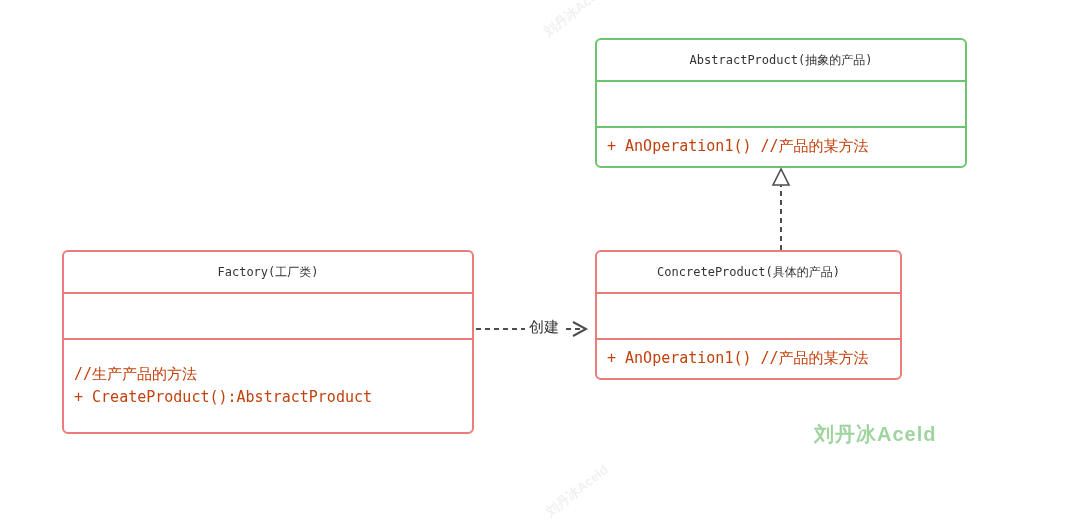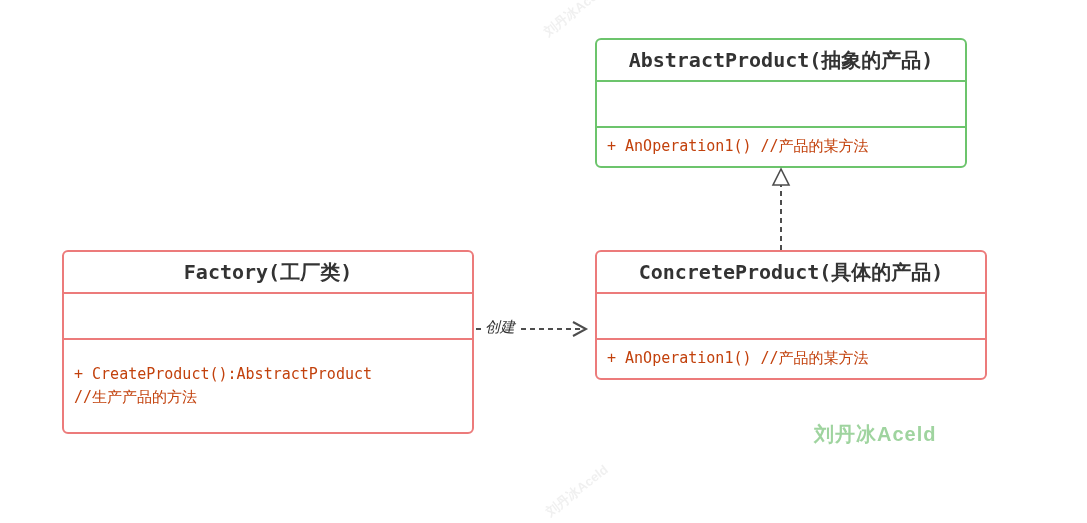--- a/index.html
+++ b/index.html
@@ -21,22 +21,22 @@
     box-sizing: border-box;
   }
   .class-box.green { --bc: #6cc46c; }
   .class-box.red   { --bc: #ec7b7b; }
   .box-title {
     height: 40px;
     flex: 0 0 40px;
     display: flex;
     align-items: center;
     justify-content: center;
-    font-weight: bold;
-    font-size: 20px;
+    font-weight: normal;
+    font-size: 12px;
     color: #333333;
     border-bottom: 2px solid var(--bc);
   }
   .box-attrs {
     flex: 0 0 44px;
     border-bottom: 2px solid var(--bc);
   }
   .box-methods {
     flex: 1 1 auto;
     display: flex;
@@ -87,47 +87,47 @@
   <div class="faint-mark" style="left: 540px; top: 482px;">刘丹冰Aceld</div>
 
   <div class="class-box green" style="left: 595px; top: 38px; width: 372px; height: 130px;">
     <div class="box-title">AbstractProduct(抽象的产品)</div>
     <div class="box-attrs"></div>
     <div class="box-methods">
       <div>+ AnOperation1() //产品的某方法</div>
     </div>
   </div>
 
-  <div class="class-box red" style="left: 595px; top: 250px; width: 392px; height: 130px;">
+  <div class="class-box red" style="left: 595px; top: 250px; width: 307px; height: 130px;">
     <div class="box-title">ConcreteProduct(具体的产品)</div>
     <div class="box-attrs"></div>
     <div class="box-methods">
       <div>+ AnOperation1() //产品的某方法</div>
     </div>
   </div>
 
   <div class="class-box red" style="left: 62px; top: 250px; width: 412px; height: 184px;">
     <div class="box-title">Factory(工厂类)</div>
     <div class="box-attrs"></div>
     <div class="box-methods">
+      <div>//生产产品的方法</div>
       <div>+ CreateProduct():AbstractProduct</div>
-      <div>//生产产品的方法</div>
     </div>
   </div>
 
   <svg class="overlay" width="1087" height="523" viewBox="0 0 1087 523">
     
     <g>
       <line x1="781" y1="250" x2="781" y2="185" stroke="#4d4d4d" stroke-width="2" stroke-dasharray="5,4"></line>
       <polygon points="781,169 773,185 789,185" fill="#ffffff" stroke="#4d4d4d" stroke-width="1.6"></polygon>
     </g>
      ConcreteProduct --&gt;
     <g>
       <line x1="476" y1="329" x2="584" y2="329" stroke="#4d4d4d" stroke-width="2" stroke-dasharray="5,4"></line>
       <polyline points="573,322 586,329 573,336" fill="none" stroke="#4d4d4d" stroke-width="2"></polyline>
     </g>
   </svg>
 
-  <div class="rel-label" style="left: 481px; top: 318px; font-style: italic;">创建</div>
+  <div class="rel-label" style="left: 525px; top: 318px;">创建</div>
 
   <div class="watermark" style="left: 814px; top: 421px;">刘丹冰Aceld</div>
 
 </div>
 
 </body></html>

